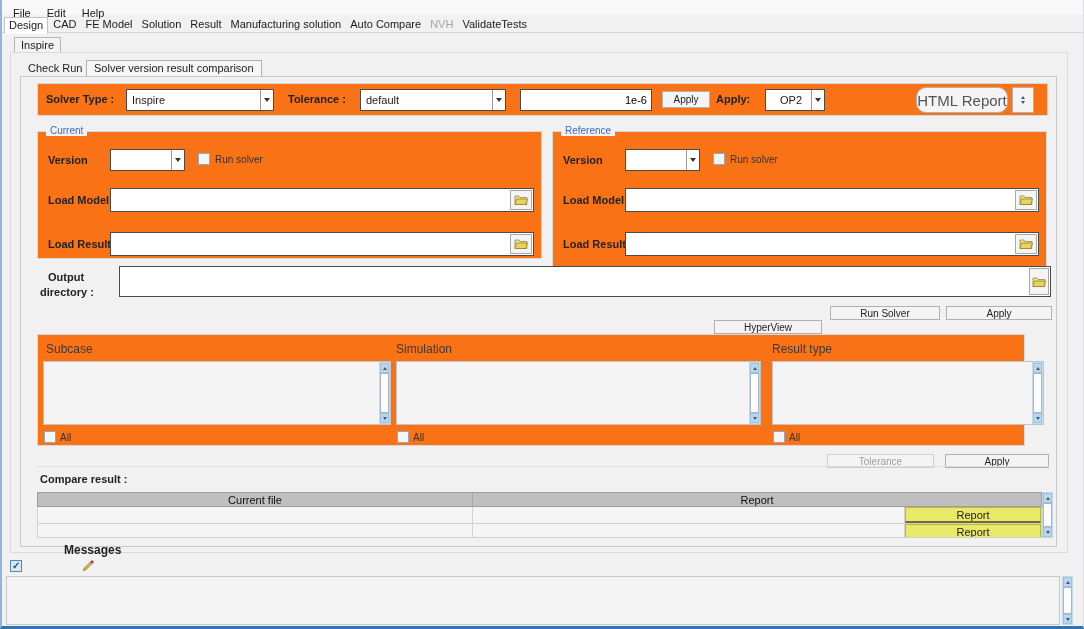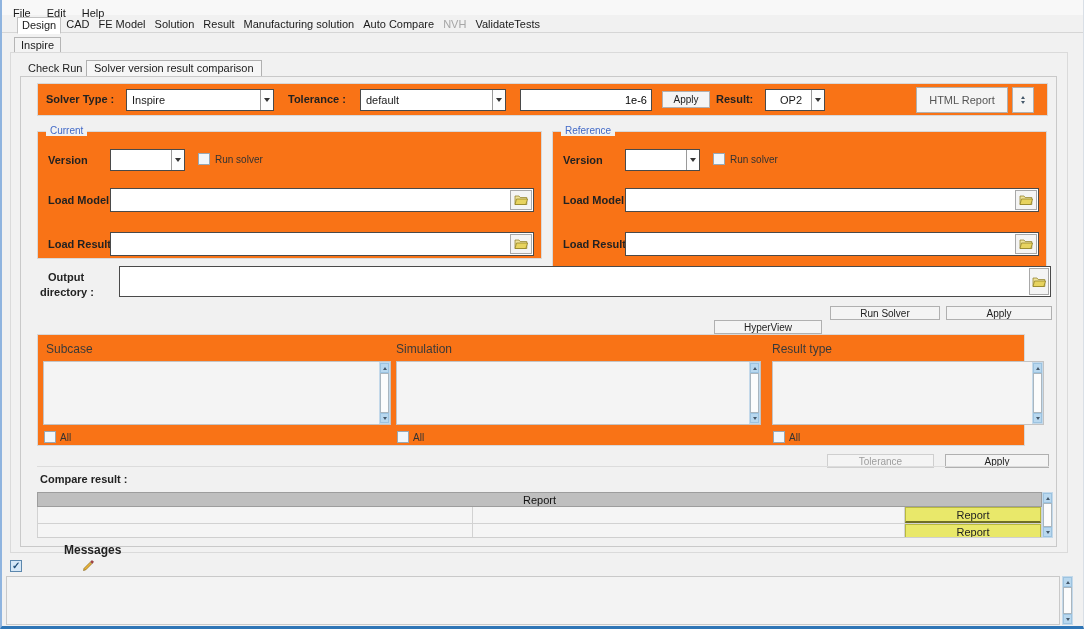--- a/index.html
+++ b/index.html
@@ -15,21 +15,21 @@
     border-bottom: 3px solid #2e75b6;
     overflow: hidden;
   }
   .abs { position: absolute; }
 
   
   .menubar { position:absolute; left:0; top:0; right:0; height:15px; background:#f8f8f8; display:flex; align-items:center; padding-left:4px; gap:2px; }
   .menu-item { padding:0 7px; line-height:15px;margin-top:12px; }
 
   
-  .maintabs { position:absolute; left:0; top:17px; right:0; height:16px; display:flex; align-items:flex-start; border-bottom:1px solid #d6d6d6; padding-left:15px; }
+  .maintabs { position:absolute; left:0; top:17px; right:0; height:16px; display:flex; align-items:flex-start; border-bottom:1px solid #d6d6d6; padding-left:2px; }
   .maintab { padding:1px 4px 2px 4px; margin-right:1px; white-space:nowrap; }
   .maintab.selected { background:#ffffff; border:1px solid #c2c2c2; border-bottom:1px solid #ffffff; margin-bottom:-1px; }
   .maintab.disabled { color:#a6a6a6; }
 
   .tab-inspire { position:absolute; left:12px; top:37px; padding:1px 6px 2px 6px; background:#f3f3f3; border:1px solid #b5b5b5; border-bottom:1px solid #e3e3e3; }
 
   .outer-panel { position:absolute; left:8px; top:52px; width:1058px; height:501px; border:1px solid #dadada; background:#f1f1f1; }
 
   .tab-checkrun { position:absolute; left:21px; top:61px; padding:1px 5px 2px 5px; color:#222; }
   .tab-solver { position:absolute; left:84px; top:60px; padding:1px 7px 3px 7px; background:#f6f6f6; border:1px solid #b0b0b0; border-bottom:none; }
@@ -46,21 +46,21 @@
   .combo-text { flex:1; padding-left:5px; overflow:hidden; white-space:nowrap; }
   .combo-btn { width:13px; align-self:stretch; border-left:1px solid #9a9a9a; display:flex; align-items:center; justify-content:center; background:#fdfdfd; }
   .tri-dn { width:0; height:0; border-left:3px solid transparent; border-right:3px solid transparent; border-top:4px solid #333; }
 
   .tfield { position:absolute; background:#fff; border:1px solid #4a4a4a; }
   .tfield input { width:100%; height:100%; border:none; outline:none; background:transparent; font:inherit; padding:0 4px; }
   .tfield input.ralign { text-align:right; }
   .browse { position:absolute; right:1px; top:1px; bottom:1px; width:22px; background:#f4f4f4; border:1px solid #a8a8a8; display:flex; align-items:center; justify-content:center; cursor:pointer; }
 
   .btn { position:absolute; background:#f4f4f4; border:1px solid #b0b0b0; font-size:10px; color:#222; display:flex; align-items:center; justify-content:center; cursor:pointer; }
-  .btn.big { font-size:11px; color:#555; }
+  .btn.big { font-size:15px; color:#555;border-radius:10px; }
   .btn.disabled { color:#9d9d9d; border-color:#cfcfcf; }
 
   .cb { position:absolute; width:12px; height:12px; background:#f2f6f9; border:1px solid #97a8b5; }
   .cb.checked { background:#d6e8f7; border-color:#5c87ad; }
   .cb.checked::after { content:"\2713"; position:absolute; left:1px; top:-1px; font-size:10px; color:#1f4e79; font-weight:bold; }
   .cb-lbl { position:absolute; font-size:10px; color:#333; }
 
   .listbox { position:absolute; background:#f4f4f4; border:1px solid #c3c3c3; }
 
   
@@ -124,21 +124,21 @@
   <div class="combo" style="left:322px; top:5px; width:146px;">
     <span class="combo-text">default</span>
     <span class="combo-btn">
         <span class="tri-dn"></span>
       </span>
   </div>
   <div class="tfield" style="left:482px; top:5px; width:132px; height:22px;">
     <input class="ralign" type="text" value="1e-6" style="">
   </div>
   <button class="btn" style="left:624px; top:7px; width:48px; height:17px;">Apply</button>
-  <span class="lbl" style="left:678px; top:9px;">Result:</span>
+  <span class="lbl" style="left:678px; top:9px;">Apply:</span>
   <div class="combo" style="left:727px; top:5px; width:60px;">
     <span class="combo-text" style="text-align:center;">OP2</span>
     <span class="combo-btn">
         <span class="tri-dn"></span>
       </span>
   </div>
   <button class="btn big" style="left:878px; top:3px; width:92px; height:26px;">HTML Report</button>
   <button class="btn" style="left:974px; top:3px; width:22px; height:26px; flex-direction:column; gap:2px;">
     <span class="tri-u"></span>
     <span class="tri-d"></span>
@@ -280,20 +280,21 @@
   <span class="cb-lbl" style="left:751px; top:97px;">All</span>
 </div>
 
 <button class="btn disabled" style="left:825px; top:454px; width:107px; height:14px;">Tolerance</button>
 <button class="btn" style="left:943px; top:454px; width:104px; height:14px;">Apply</button>
 <div class="sep-line"></div>
 
 <span class="lbl" style="left:38px; top:473px;">Compare result :</span>
 <div class="cmp-table">
   <div class="cmp-hdr">
+    <span class="cmp-hc w1">Current file</span>
     <span class="cmp-hc w3" style="border-right:none;">Report</span>
   </div>
   <div class="cmp-row">
     <span class="cmp-cell w1"></span>
     <span class="cmp-cell w2"></span>
     <span class="cmp-cell w3" style="border-right:none;">
       <button class="report-btn">Report</button>
     </span>
   </div>
   <div class="cmp-row">

